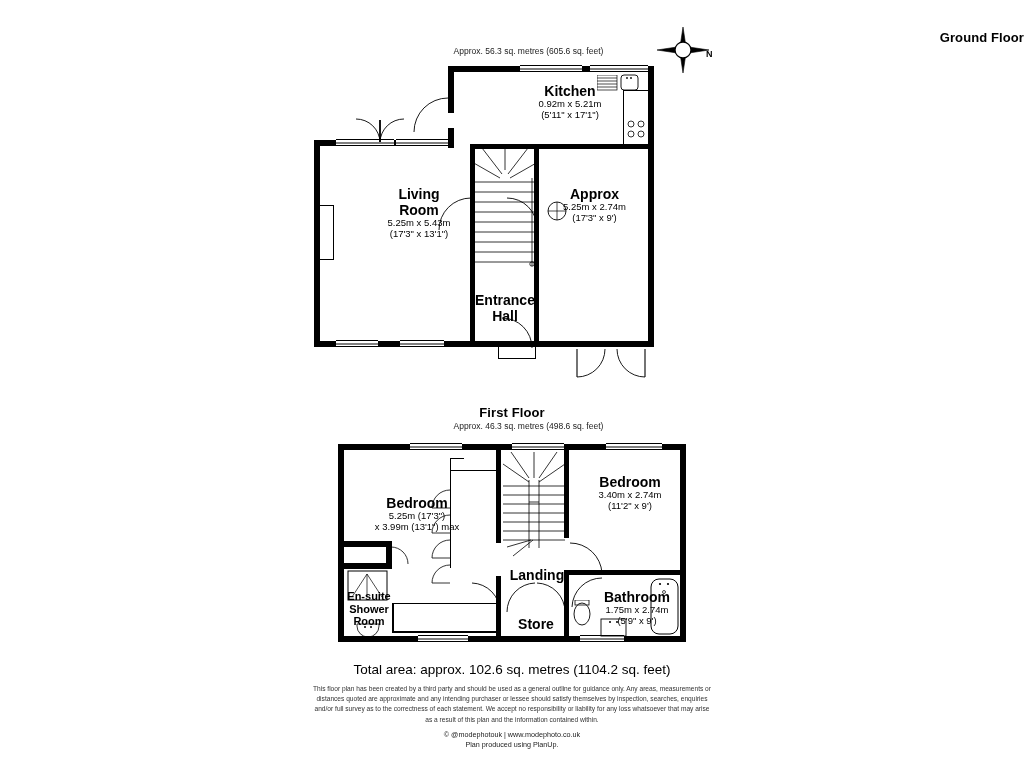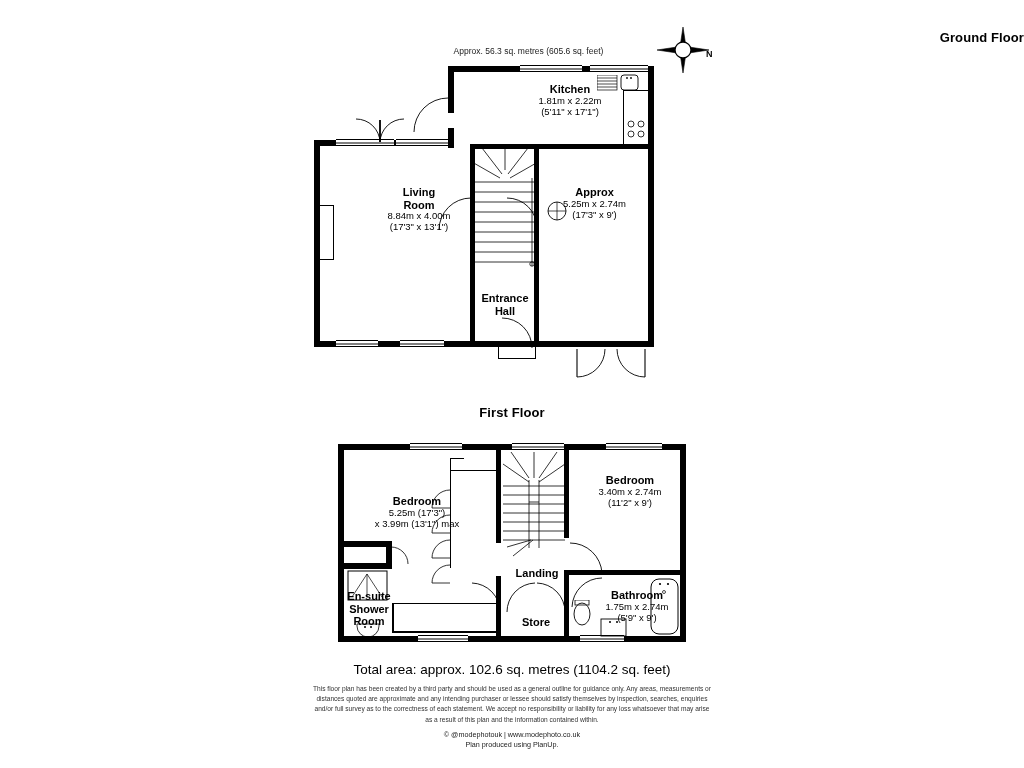--- a/index.html
+++ b/index.html
@@ -35,21 +35,21 @@
 
   
   .room-label {
     position: absolute;
     text-align: center;
     line-height: 1.15;
     white-space: nowrap;
   }
   .room-label .rname {
     font-weight: bold;
-    font-size: 11px;
+    font-size: 14px;
     display: block;
   }
   .room-label .rdim {
     font-size: 9.5px;
     display: block;
   }
   .room-label.small .rname { font-size: 11px; }
 
   
   .wall { position: absolute; background: #000; }
@@ -297,44 +297,45 @@
           <line x1="0" y1="114" x2="66" y2="114"></line>
 
           <line x1="60" y1="30" x2="60" y2="118"></line>
           <circle cx="60" cy="116" r="2.2"></circle>
         </g>
       </svg>
     </div>
 
     <div class="room-label" style="left:490px; top:83px; width:160px;">
       <span class="rname">Kitchen</span>
-      <span class="rdim">1.81m x 2.22m</span>
+      <span class="rdim">0.92m x 5.21m</span>
       <span class="rdim">(5'11" x 17'1")</span>
     </div>
 
     <div class="room-label" style="left:320px; top:186px; width:150px;padding-left:48px;">
       <span class="rname">Living</span>
       <span class="rname">Room</span>
-      <span class="rdim">8.84m x 4.00m</span>
+      <span class="rdim">5.25m x 5.43m</span>
       <span class="rdim">(17'3" x 13'1")</span>
     </div>
 
     <div class="room-label" style="left:532px; top:186px; width:125px;">
       <span class="rname">Approx</span>
       <span class="rdim">5.25m x 2.74m</span>
       <span class="rdim">(17'3" x 9')</span>
     </div>
 
     <div class="room-label" style="left:452px; top:292px; width:106px;">
       <span class="rname">Entrance</span>
       <span class="rname">Hall</span>
     </div>
   </div>
 
   <div class="floor-title" style="top:405px;">First Floor</div>
+  <div class="floor-sub" style="top:421px;">Approx. 46.3 sq. metres (498.6 sq. feet)</div>
 
   <div class="abs" id="first-plan" style="left:0; top:0; width:1024px; height:768px;">
 
     <div class="wall" style="left:338px; top:444px; width:348px; height:6px;"></div>
     <div class="wall" style="left:338px; top:444px; width:6px; height:198px;"></div>
     <div class="wall" style="left:680px; top:444px; width:6px; height:198px;"></div>
     <div class="wall" style="left:338px; top:636px; width:348px; height:6px;"></div>
 
     <div class="wall" style="left:496px; top:450px; width:5px; height:93px;"></div>
     <div class="wall" style="left:496px; top:576px; width:5px; height:60px;"></div>

